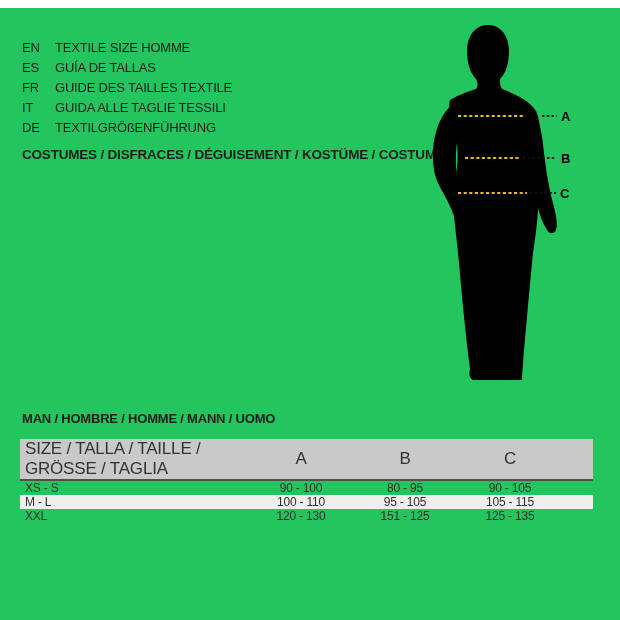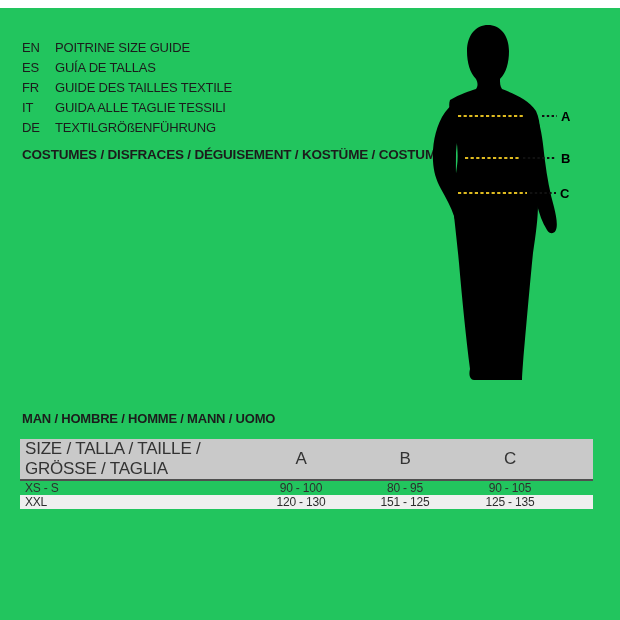--- a/index.html
+++ b/index.html
@@ -39,21 +39,21 @@
   .legend-line{height:20px;line-height:20px;white-space:nowrap;}
 </style>
 </head>
 <body>
 
 <div id="canvas">
 
   <div class="lang-list">
     <div class="lang-row">
       <span class="lang-code">EN</span>
-      <span class="lang-label">POITRINE SIZE GUIDE</span>
+      <span class="lang-label">TEXTILE SIZE HOMME</span>
     </div>
     <div class="lang-row">
       <span class="lang-code">ES</span>
       <span class="lang-label">GUÍA DE TALLAS</span>
     </div>
     <div class="lang-row">
       <span class="lang-code">FR</span>
       <span class="lang-label">GUIDE DES TAILLES TEXTILE</span>
     </div>
     <div class="lang-row">
@@ -150,20 +150,27 @@
     </thead>
     <tbody>
       <tr>
         <td class="col-label">XS - S</td>
         <td>90 - 100</td>
         <td>80 - 95</td>
         <td>90 - 105</td>
         <td></td>
       </tr>
       <tr>
+        <td class="col-label">M - L</td>
+        <td>100 - 110</td>
+        <td>95 - 105</td>
+        <td>105 - 115</td>
+        <td></td>
+      </tr>
+      <tr>
         <td class="col-label">XXL</td>
         <td>120 - 130</td>
         <td>151 - 125</td>
         <td>125 - 135</td>
         <td></td>
       </tr>
     </tbody>
   </table>
 
 

